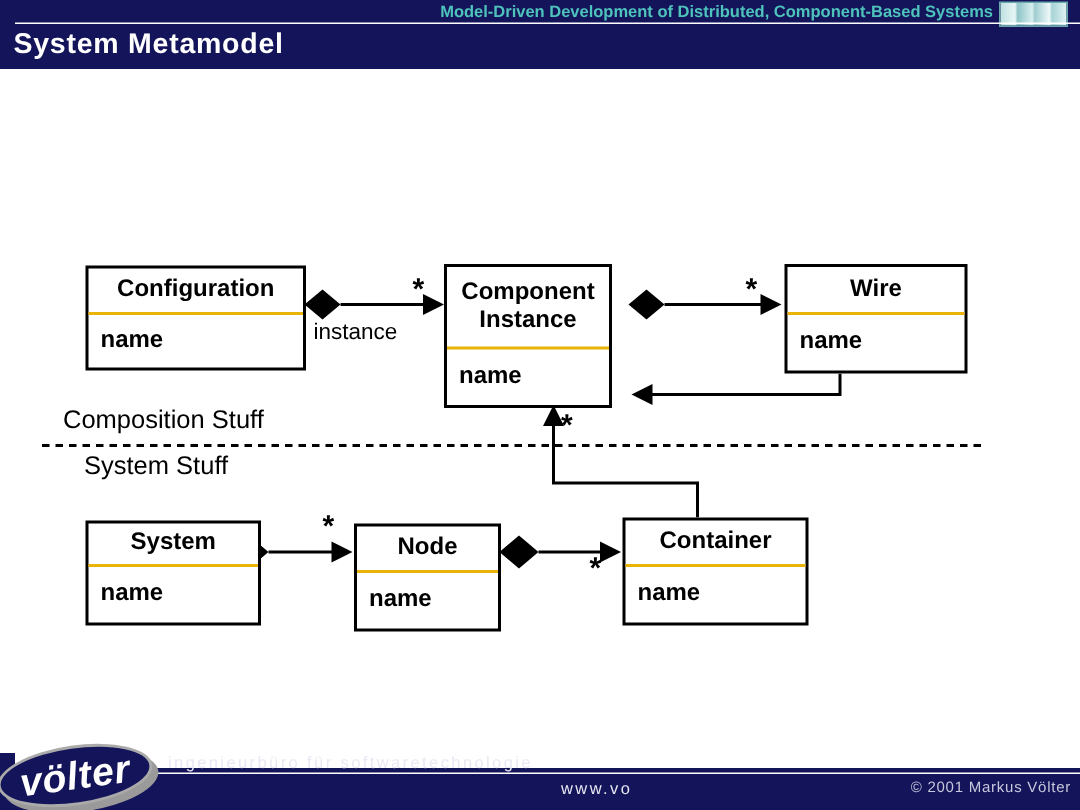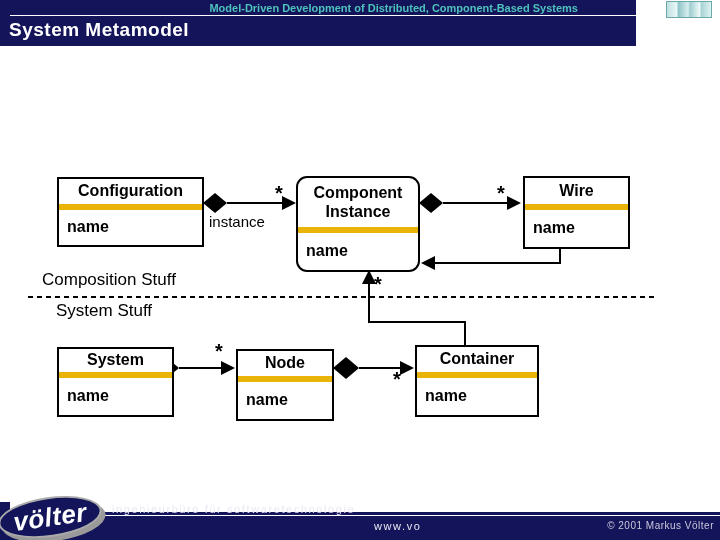--- a/index.html
+++ b/index.html
@@ -6,21 +6,21 @@
   html,body { width:720px; height:540px; }
   body {
     font-family:"Liberation Sans", sans-serif;
     background:#ffffff;
     position:relative;
     overflow:hidden;
   }
   .slide { position:absolute; inset:0; width:720px; height:540px; }
 
   
-  .header { position:absolute; left:0; top:0; width:636px; height:46px; background:#14145a; }
+  .header { position:absolute; left:0; top:0; width:720px; height:46px; background:#14145a; }
   .header-rule { position:absolute; left:10px; top:15px; right:0; height:1px; background:#ffffff; }
   .course-title {
     position:absolute; top:2px; right:58px;
     font-size:11px; font-weight:bold; color:#4ec3bc; white-space:nowrap;
   }
   .blueprint-thumb {
     position:absolute; left:666px; top:1px; width:46px; height:17px;
     border:1px solid #6aa8ac;
     background:
       linear-gradient(90deg,#bfe0e0 0%,#e8f6f6 22%,#8fc4c8 26%,#d8eeee 48%,#9fcdd0 52%,#eef8f8 74%,#a8d4d6 78%,#dff2f2 100%);
@@ -32,21 +32,21 @@
 
   
   .connector-layer { position:absolute; left:0; top:0; width:720px; height:540px; pointer-events:none; z-index:1; }
   .uml-class {
     position:absolute; background:#ffffff; border:2px solid #000000; z-index:2;
     color:#000;
   }
   .uml-title {
     display:flex; align-items:center; justify-content:center; text-align:center;
     font-weight:bold; font-size:16px; line-height:1.15;
-    border-bottom:6px solid #eab308;
+    border-bottom:2px solid #eab308;
   }
   .uml-attr {
     display:flex; align-items:center; padding-left:8px;
     font-weight:bold; font-size:16px;
   }
   .dlabel { position:absolute; color:#000; z-index:3; white-space:nowrap; }
   .region-label { font-size:17px; }
   .role-label { font-size:15px; }
   .mult { font-size:20px; font-weight:bold; line-height:1; }
 
@@ -117,26 +117,26 @@
     <polygon points="414,368 400,361 400,375" fill="#000"></polygon>
 
     <line x1="28" y1="297" x2="658" y2="297" stroke="#000" stroke-width="2" stroke-dasharray="5 4"></line>
   </svg>
 
   <div class="uml-class" style="left:57px; top:177px; width:147px; height:70px;">
     <div class="uml-title" style="height:31px;">Configuration</div>
     <div class="uml-attr" style="height:33px;">name</div>
   </div>
 
-  <div class="uml-class" style="left:296px; top:176px; width:124px; height:96px;border-radius:11px;">
+  <div class="uml-class" style="left:296px; top:176px; width:112px; height:96px;">
     <div class="uml-title" style="height:55px;">Component Instance</div>
     <div class="uml-attr" style="height:35px;">name</div>
   </div>
 
-  <div class="uml-class" style="left:523px; top:176px; width:107px; height:73px;">
+  <div class="uml-class" style="left:523px; top:176px; width:122px; height:73px;">
     <div class="uml-title" style="height:32px;">Wire</div>
     <div class="uml-attr" style="height:35px;">name</div>
   </div>
 
   <div class="uml-class" style="left:57px; top:347px; width:117px; height:70px;">
     <div class="uml-title" style="height:29px;">System</div>
     <div class="uml-attr" style="height:35px;">name</div>
   </div>
 
   <div class="uml-class" style="left:236px; top:349px; width:98px; height:72px;">

